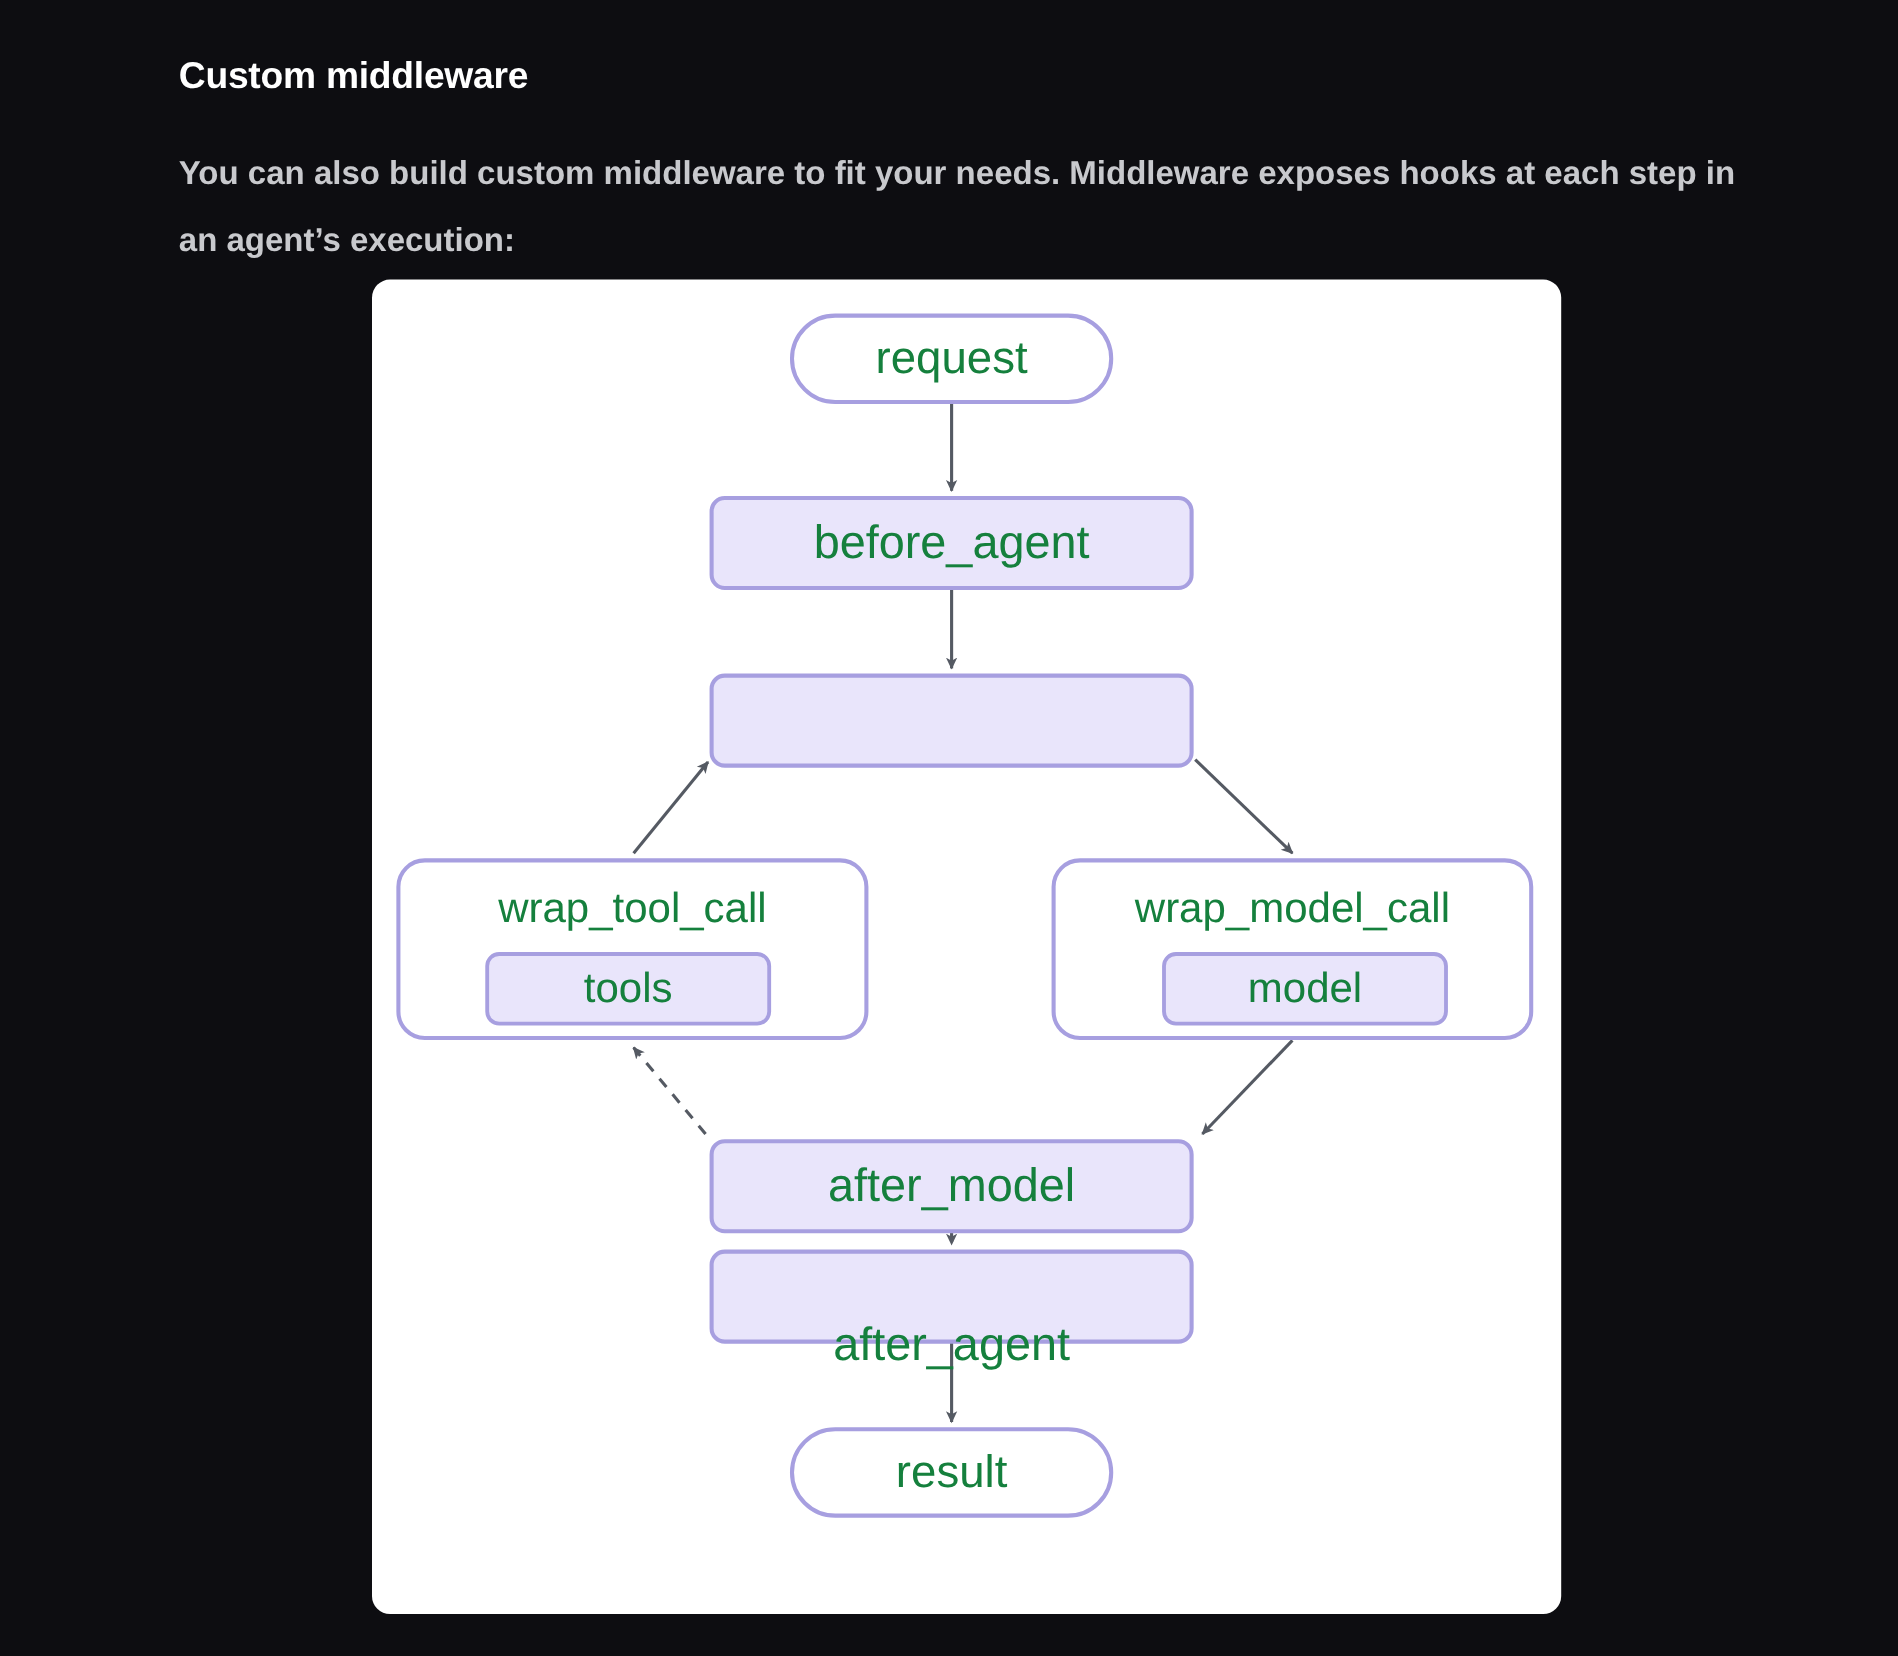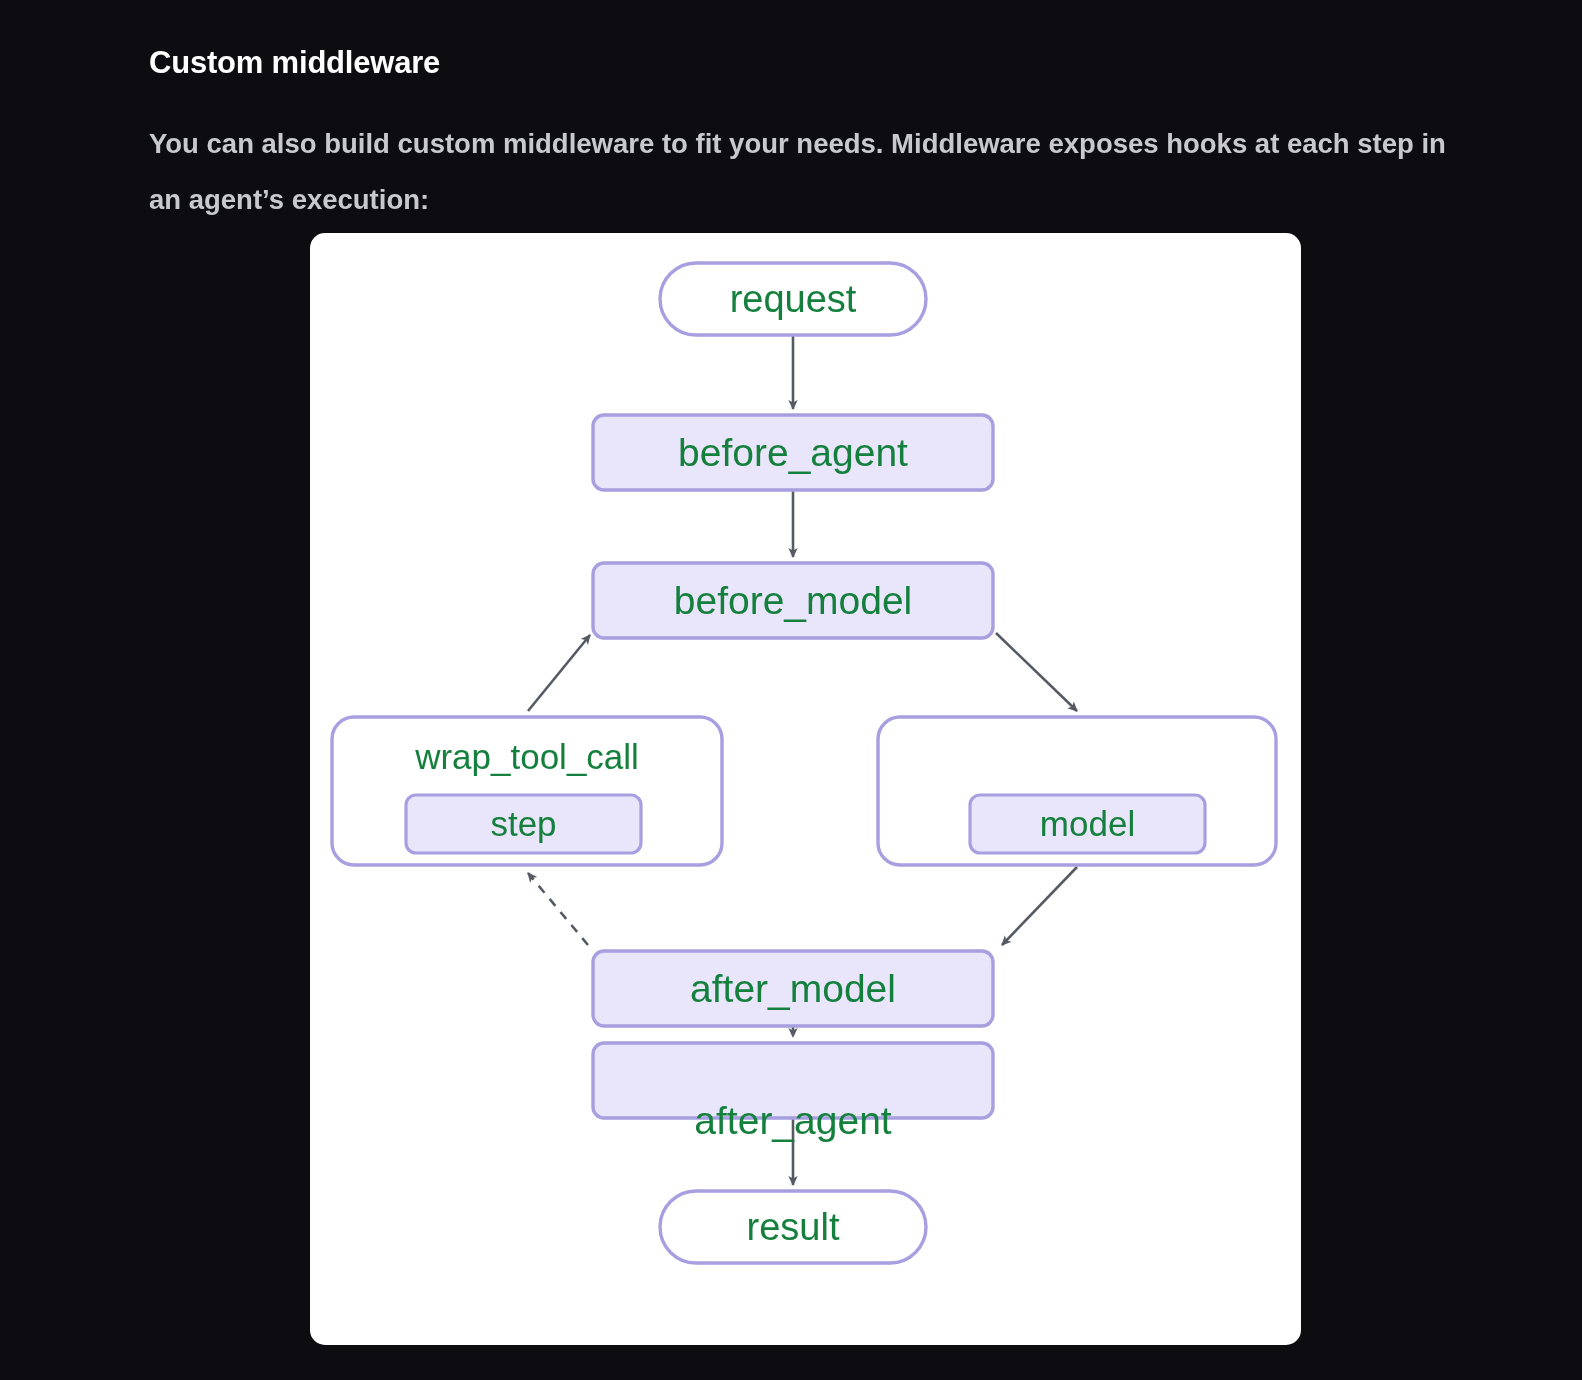--- a/index.html
+++ b/index.html
@@ -138,26 +138,26 @@
         <rect x="283" y="810" width="400" height="75" rx="11" ry="11" fill="#e9e5fb" stroke="#a79fe0" stroke-width="3.4"></rect>
 
         <rect x="350" y="958" width="266" height="72" rx="36" ry="36" fill="#ffffff" stroke="#a79fe0" stroke-width="3.4"></rect>
       </g>
     </svg>
 
     <div class="node-label lbl-pill" style="left:350px; top:30px;  width:266px; height:72px;">request</div>
 
     <div class="node-label lbl-box" style="left:283px; top:182px; width:400px; height:75px;">before_agent</div>
 
-    <div class="node-label lbl-box" style="left:283px; top:330px; width:400px; height:75px;">before_model</div>
 
     <div class="node-label lbl-group" style="left:22px;  top:496px; width:390px; height:55px;">wrap_tool_call</div>
 
-    <div class="node-label lbl-inner" style="left:96px;  top:562px; width:235px; height:58px;">step</div>
+    <div class="node-label lbl-inner" style="left:96px;  top:562px; width:235px; height:58px;">tools</div>
 
+    <div class="node-label lbl-group" style="left:568px; top:496px; width:398px; height:55px;">wrap_model_call</div>
 
     <div class="node-label lbl-inner" style="left:660px; top:562px; width:235px; height:58px;">model</div>
 
     <div class="node-label lbl-box" style="left:283px; top:718px; width:400px; height:75px;">after_model</div>
 
     <div class="node-label lbl-box" style="left:283px; top:850px; width:400px; height:75px;text-align:right;">after_agent</div>
 
     <div class="node-label lbl-pill" style="left:350px; top:958px; width:266px; height:72px;">result</div>
 
   </div>

